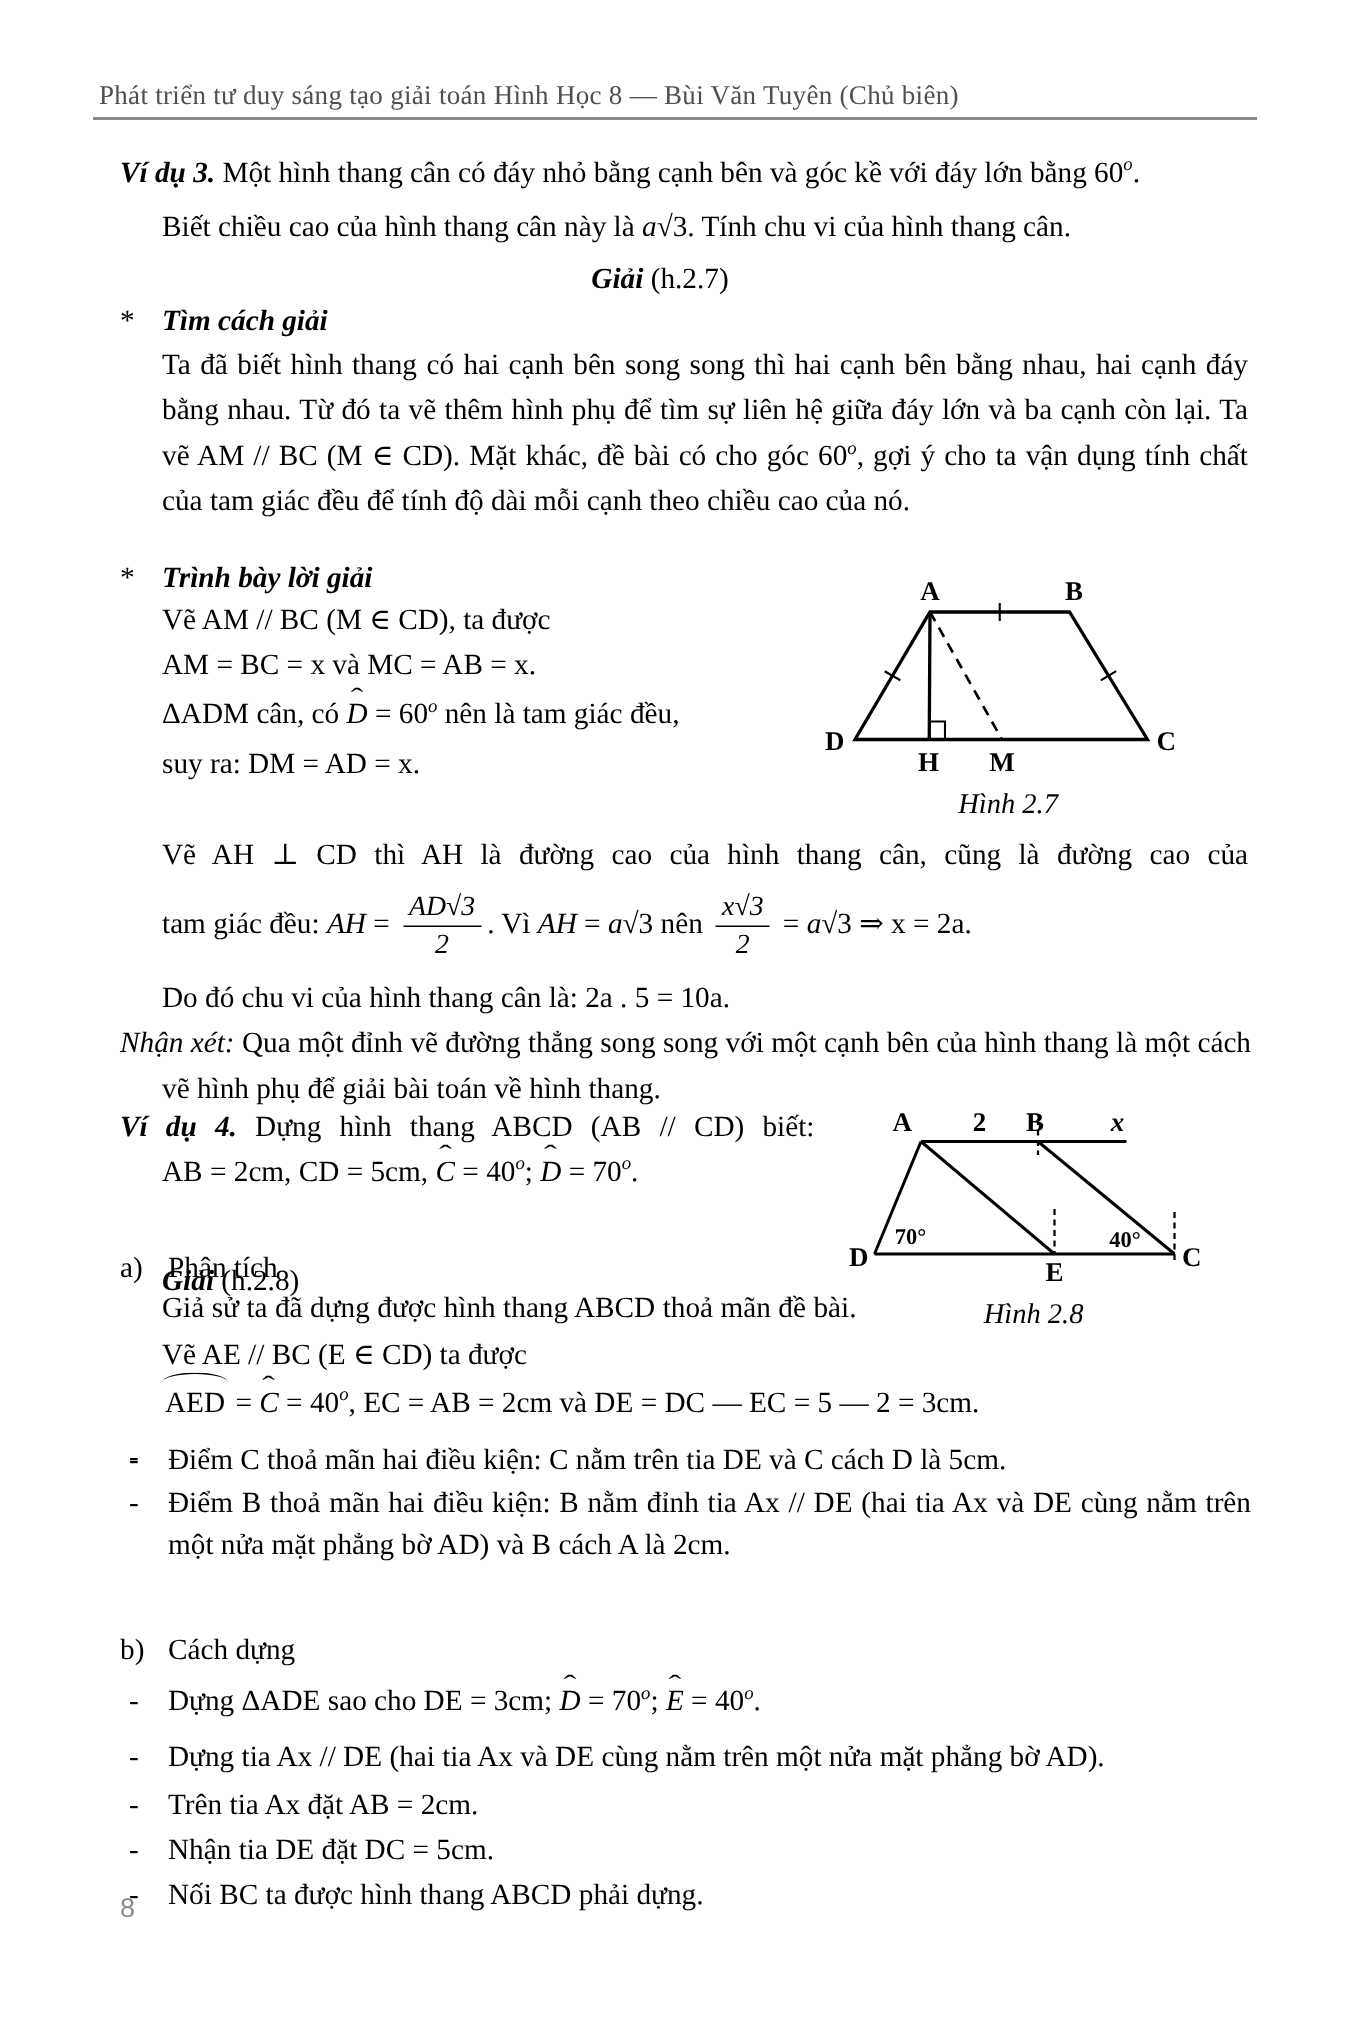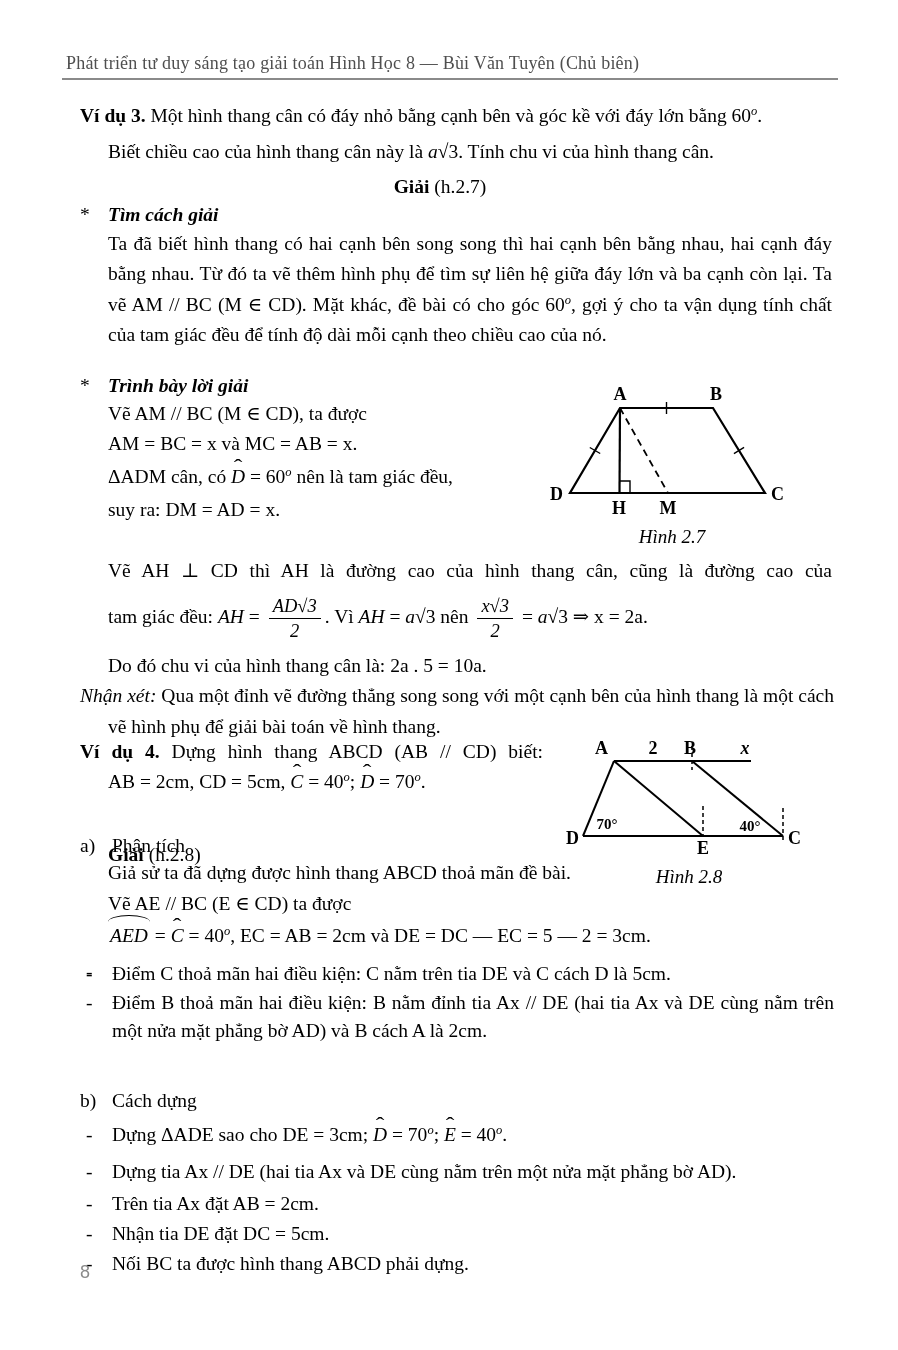--- a/index.html
+++ b/index.html
@@ -3,26 +3,26 @@
 <meta charset="utf-8">
 <style>
   html,body{margin:0;padding:0;background:#ffffff;}
   .page{position:relative;width:868px;height:1350px;background:#ffffff;overflow:hidden;
         font-family:"Liberation Serif","DejaVu Serif",serif;font-size:19.5px;color:#000000;line-height:30px;}
   .abs{position:absolute;}
   .jf{text-align:justify;}
   .jl{text-align:justify;text-align-last:justify;}
   .nw{white-space:nowrap;}
   .it{font-style:italic;}
-  .bi{font-weight:bold;}
+  .bi{font-style:italic;font-weight:bold;}
   .sp{vertical-align:super;font-size:12.5px;font-style:italic;line-height:0;}
   .hat{font-style:italic;position:relative;display:inline-block;}
   .hat::before{content:"\02C6";position:absolute;left:50%;top:-0.6em;transform:translateX(-50%) scaleX(1.4);
                font-size:0.95em;font-style:normal;font-weight:normal;}
-  .widehat{font-style:italic;position:relative;display:inline-block;padding:0 2px;text-align:center;}
+  .widehat{position:relative;display:inline-block;padding:0 2px;text-align:center;}
   .widehat::before{content:"";position:absolute;left:0;right:0;top:-6px;height:8px;
                    border-top:1.7px solid #000;border-radius:100% 100% 0 0/150% 150% 0 0;}
   .frac{display:inline-flex;flex-direction:column;align-items:center;vertical-align:middle;
         font-style:italic;line-height:20px;margin:0 4px;font-size:18.5px;}
   .frac .num{border-bottom:1.6px solid #000;padding:0 4px 2px;}
   .frac .den{padding-top:2px;}
   .marker{display:inline-block;width:28px;}
   .marker2{display:inline-block;width:32px;}
   .sec-title{font-weight:bold;font-style:italic;}
   .li{position:relative;padding-left:32px;}

